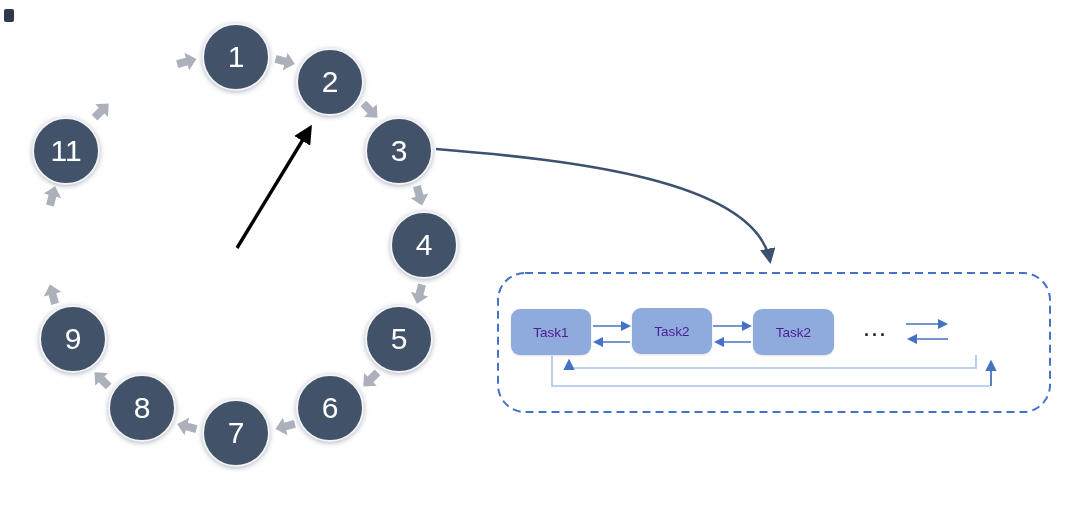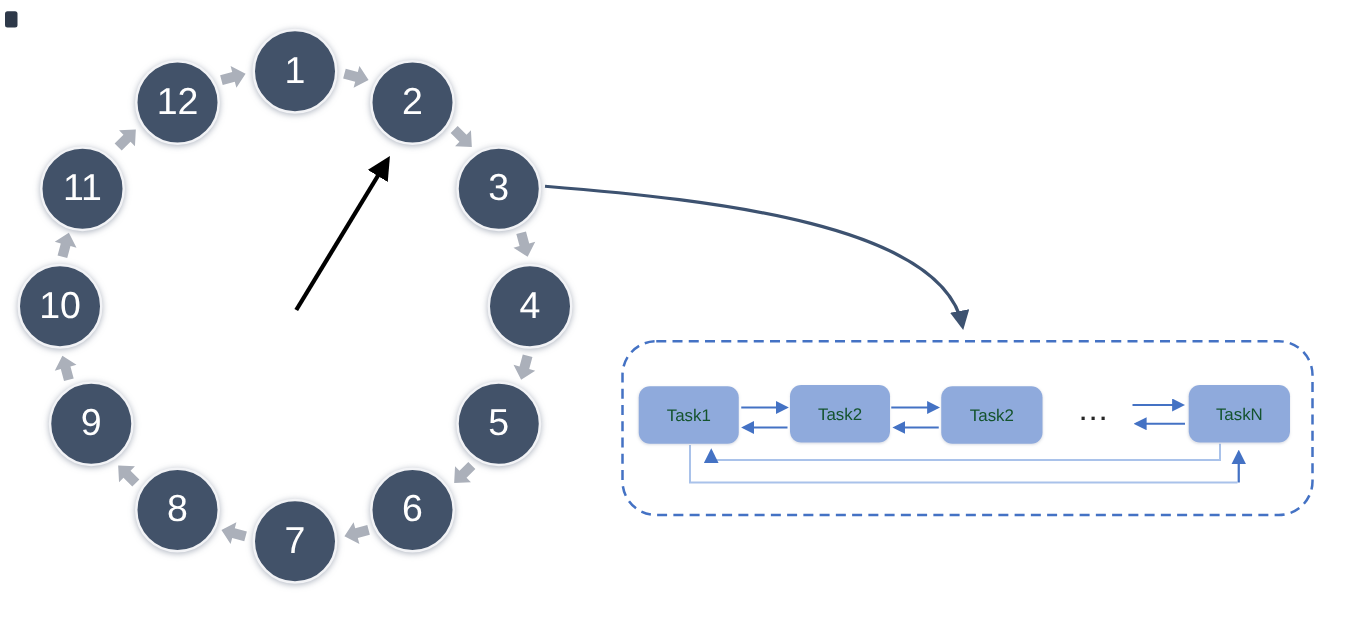--- a/index.html
+++ b/index.html
@@ -21,21 +21,21 @@
     box-sizing:border-box;
     border:2px solid #f2f3f6;
     box-shadow:0 1px 5px rgba(110,120,140,.55);
     color:#ffffff;font-size:30px;font-weight:400;
     display:flex;align-items:center;justify-content:center;
     line-height:1;
   }
   .task-box{
     position:absolute;height:46px;
     background:#8faadc;border-radius:9px;
-    color:#14532d;font-size:13.5px;
+    color:#4c1d95;font-size:13.5px;
     display:flex;align-items:center;justify-content:center;
     box-shadow:0 1px 2px rgba(120,130,160,.25);
   }
   .ellipsis{
     position:absolute;left:856px;top:318px;width:40px;height:24px;
     color:#262626;font-size:18px;font-weight:700;letter-spacing:3px;
     display:flex;align-items:center;justify-content:center;
   }
 </style>
 </head>
@@ -96,23 +96,20 @@
 
   <div class="node" style="left:202px;top:23px">1</div>
   <div class="node" style="left:296px;top:48px">2</div>
   <div class="node" style="left:365px;top:117px">3</div>
   <div class="node" style="left:390px;top:211px">4</div>
   <div class="node" style="left:365px;top:305px">5</div>
   <div class="node" style="left:296px;top:374px">6</div>
   <div class="node" style="left:202px;top:399px">7</div>
   <div class="node" style="left:108px;top:374px">8</div>
   <div class="node" style="left:39px;top:305px">9</div>
-  <div class="node" style="left:14px;top:211px">10</div>
   <div class="node" style="left:32px;top:117px">11</div>
-  <div class="node" style="left:108px;top:48px">12</div>
 
   <div class="task-box" style="left:511px;top:309px;width:80px">Task1</div>
   <div class="task-box" style="left:632px;top:308px;width:80px">Task2</div>
   <div class="task-box" style="left:753px;top:309px;width:81px">Task2</div>
-  <div class="task-box" style="left:951px;top:308px;width:81px">TaskN</div>
   <div class="ellipsis">...</div>
 
 </div>
 
 </body></html>

